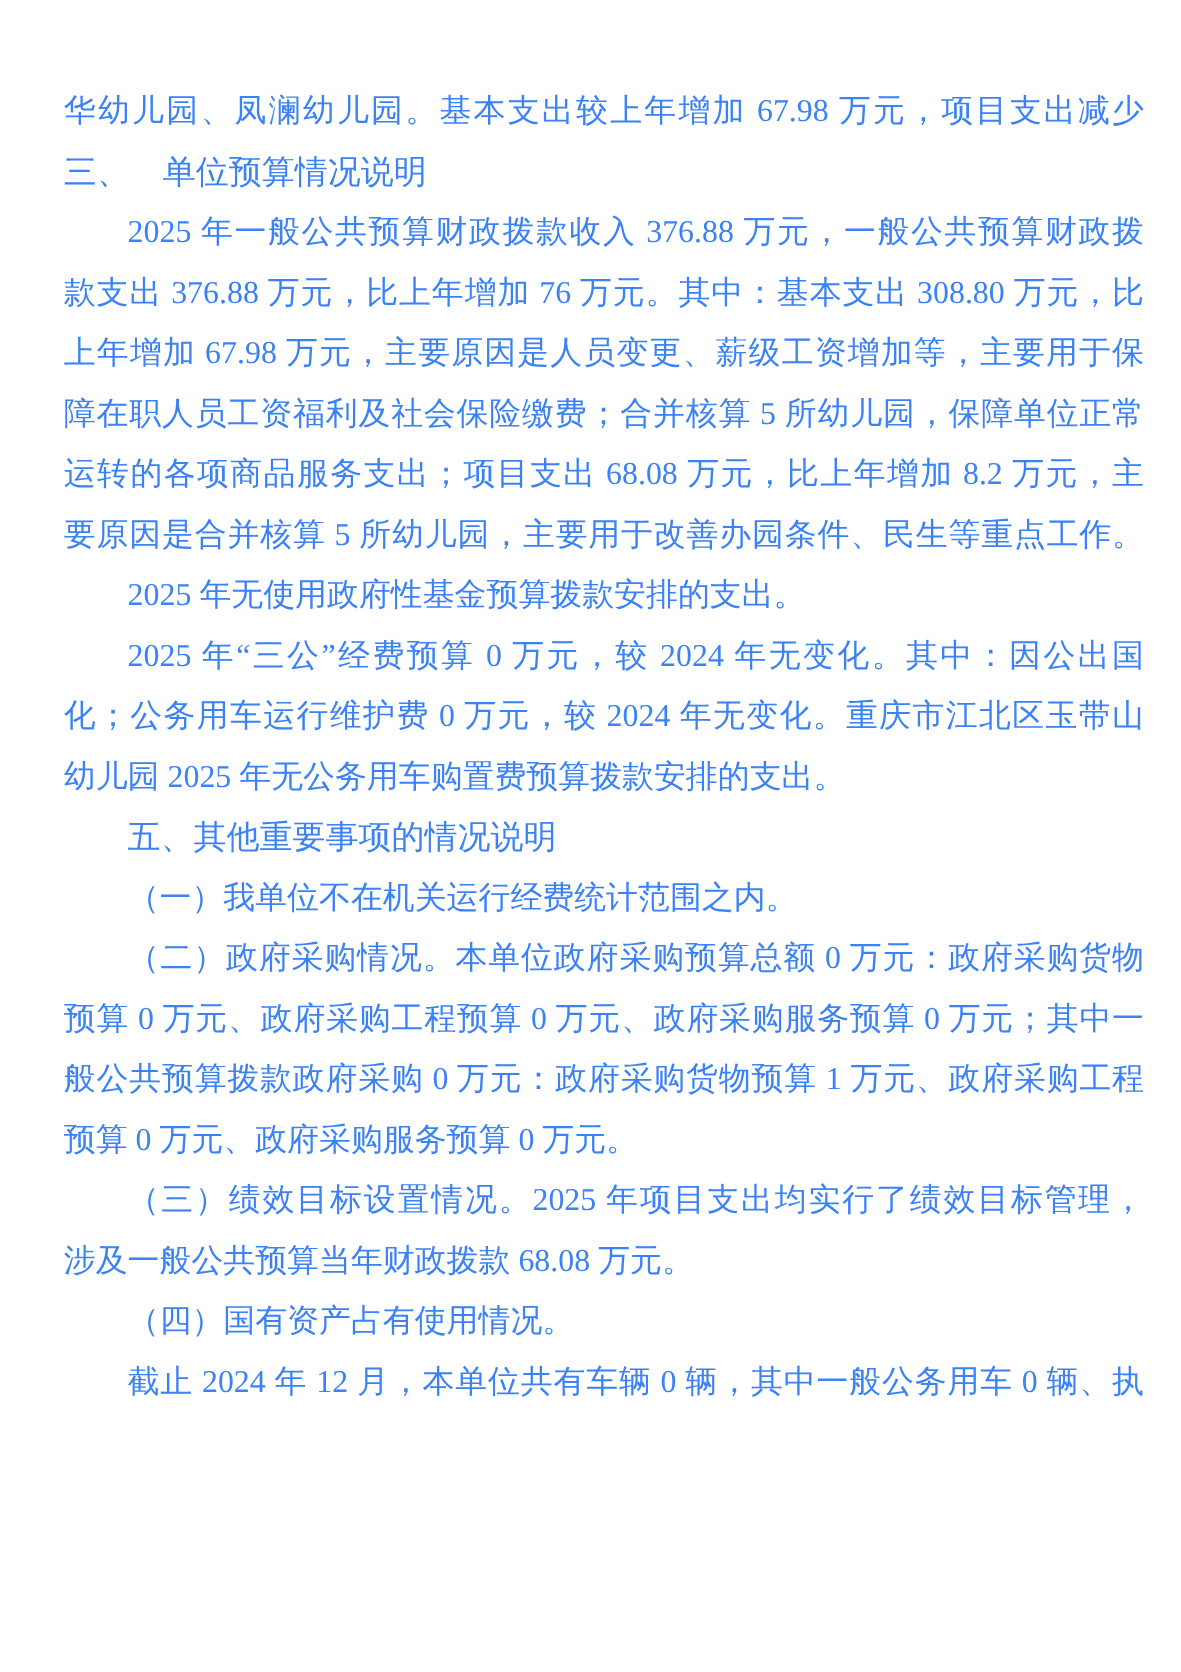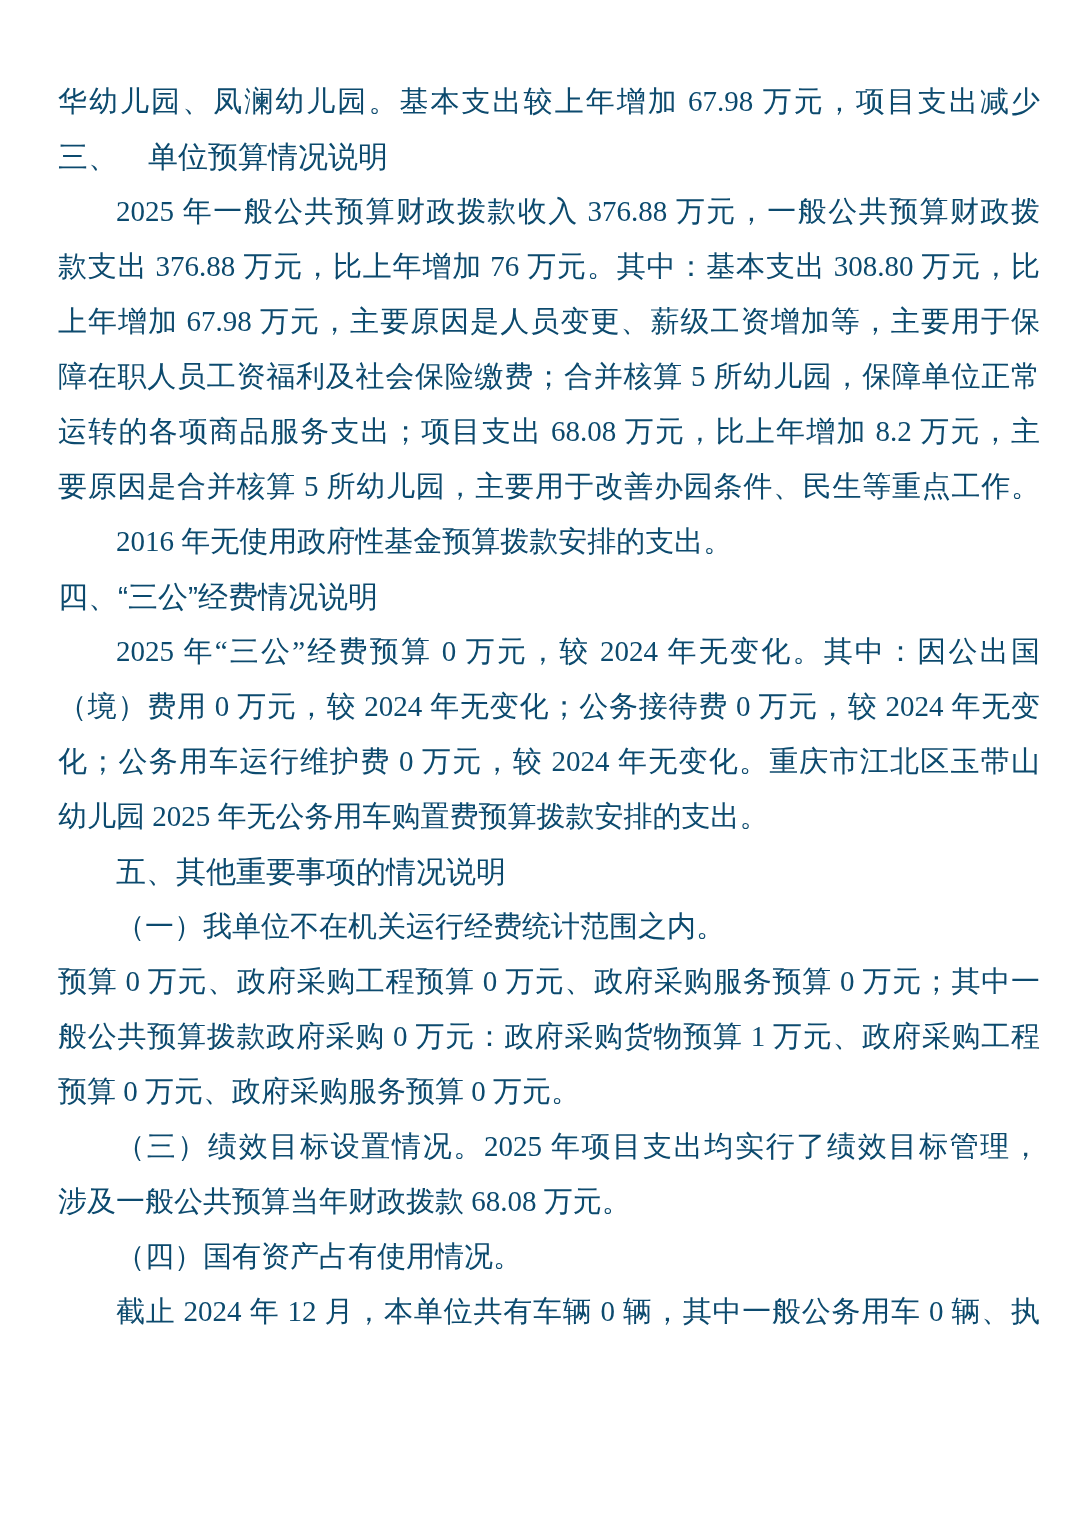--- a/index.html
+++ b/index.html
@@ -14,21 +14,21 @@
     position: absolute;
     left: 58px;
     top: 74px;
     width: 982px;
   }
   .l {
     font-family: "Liberation Serif", "DejaVu Serif", serif;
     font-size: 29px;
     line-height: 55px;
     height: 55px;
-    color: #0c4a6e;
+    color: #3b82f6;
     text-align: left;
     white-space: normal;
     overflow: visible;
   }
   
   .f {
     text-align: justify;
     text-align-last: justify;
   }
   
@@ -48,28 +48,27 @@
 <div class="page">
   <div class="content">
     <div class="l f">华幼儿园、凤澜幼儿园。基本支出较上年增加 67.98 万元，项目支出减少</div>
     <div class="l h">三、　单位预算情况说明</div>
     <div class="l f i">2025 年一般公共预算财政拨款收入 376.88 万元，一般公共预算财政拨</div>
     <div class="l f">款支出 376.88 万元，比上年增加 76 万元。其中：基本支出 308.80 万元，比</div>
     <div class="l f">上年增加 67.98 万元，主要原因是人员变更、薪级工资增加等，主要用于保</div>
     <div class="l f">障在职人员工资福利及社会保险缴费；合并核算 5 所幼儿园，保障单位正常</div>
     <div class="l f">运转的各项商品服务支出；项目支出 68.08 万元，比上年增加 8.2 万元，主</div>
     <div class="l f">要原因是合并核算 5 所幼儿园，主要用于改善办园条件、民生等重点工作。</div>
-    <div class="l i">2016 年无使用政府性基金预算拨款安排的支出。</div>
-    <div class="l h">四、“三公”经费情况说明</div>
+    <div class="l i">2025 年无使用政府性基金预算拨款安排的支出。</div>
     <div class="l f i">2025 年“三公”经费预算 0 万元，较 2024 年无变化。其中：因公出国</div>
-    <div class="l f">（境）费用 0 万元，较 2024 年无变化；公务接待费 0 万元，较 2024 年无变</div>
     <div class="l f">化；公务用车运行维护费 0 万元，较 2024 年无变化。重庆市江北区玉带山</div>
     <div class="l">幼儿园 2025 年无公务用车购置费预算拨款安排的支出。</div>
     <div class="l h i">五、其他重要事项的情况说明</div>
     <div class="l i">（一）我单位不在机关运行经费统计范围之内。</div>
+    <div class="l f i">（二）政府采购情况。本单位政府采购预算总额 0 万元：政府采购货物</div>
     <div class="l f">预算 0 万元、政府采购工程预算 0 万元、政府采购服务预算 0 万元；其中一</div>
     <div class="l f">般公共预算拨款政府采购 0 万元：政府采购货物预算 1 万元、政府采购工程</div>
     <div class="l">预算 0 万元、政府采购服务预算 0 万元。</div>
     <div class="l f i">（三）绩效目标设置情况。2025 年项目支出均实行了绩效目标管理，</div>
     <div class="l">涉及一般公共预算当年财政拨款 68.08 万元。</div>
     <div class="l i">（四）国有资产占有使用情况。</div>
     <div class="l f i">截止 2024 年 12 月，本单位共有车辆 0 辆，其中一般公务用车 0 辆、执</div>
   </div>
 </div>
 

